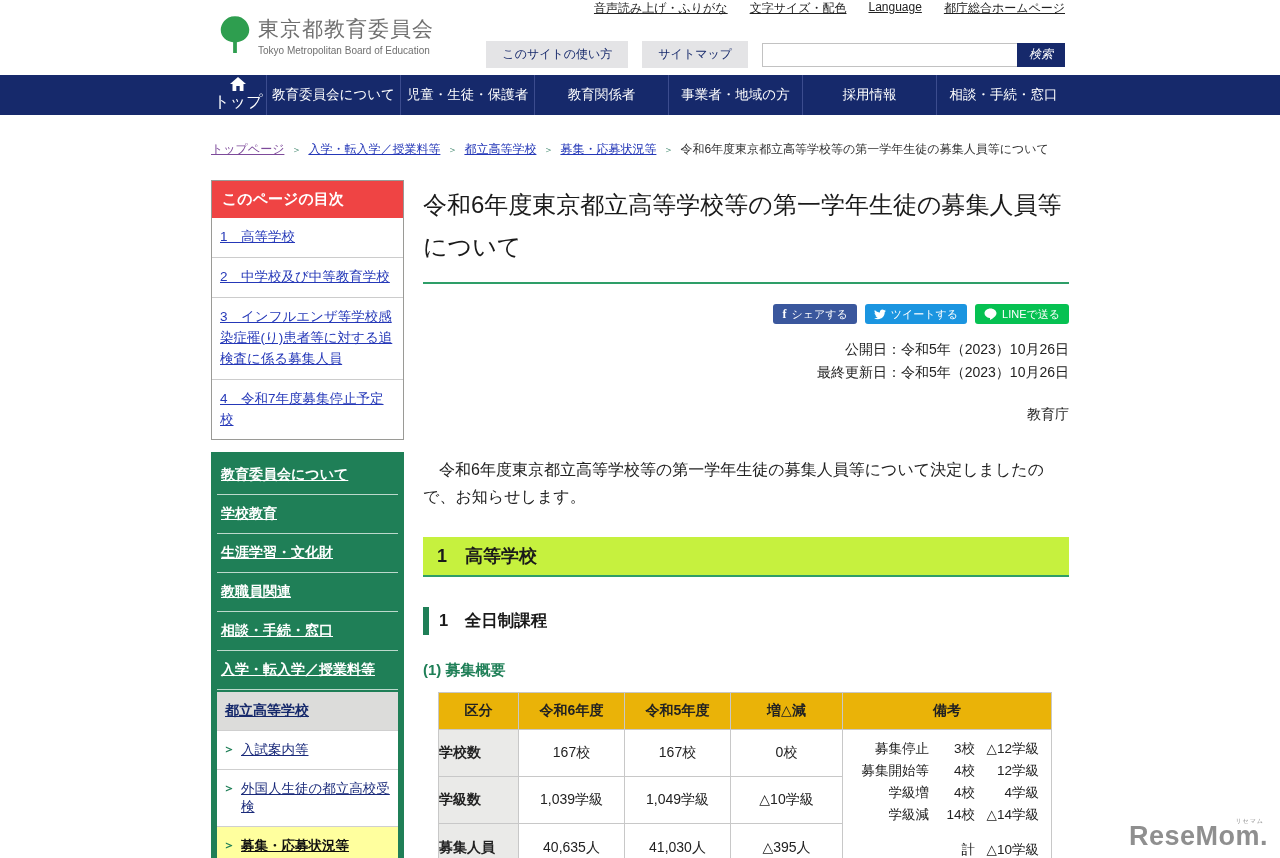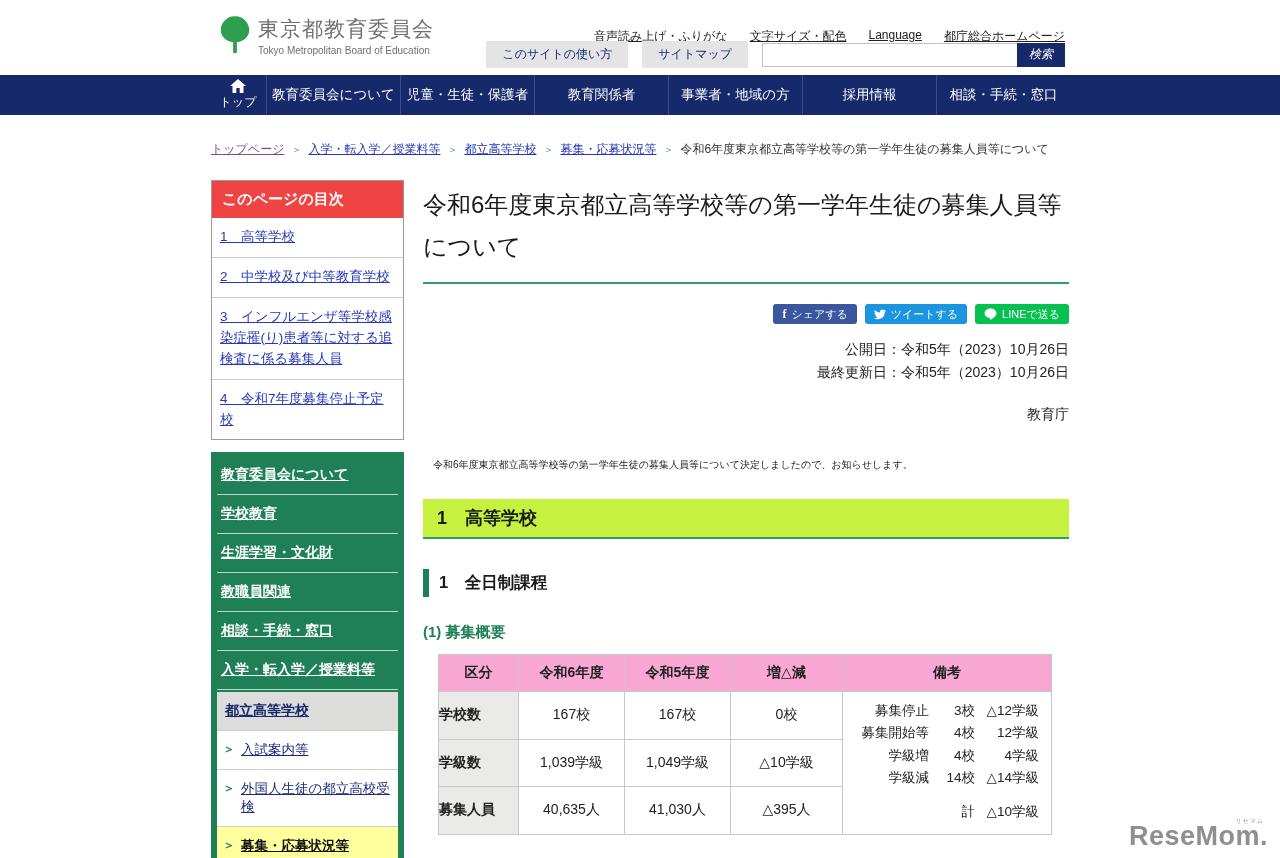--- a/index.html
+++ b/index.html
@@ -6,33 +6,33 @@
   body { font-family:"Liberation Sans","DejaVu Sans",sans-serif; background:#fff; }
   #page { position:relative; width:1280px; height:858px; overflow:hidden; background:#fff; }
 
   
   .top-header { position:relative; height:75px; background:#fff; }
   .logo { position:absolute; left:220px; top:14px; display:flex; align-items:center; gap:8px; text-decoration:none; cursor:pointer; }
   .logo-icon { width:30px; height:42px; }
   .logo-texts { color:#6f6f6f; }
   .logo-title { font-size:21px; letter-spacing:1px; }
   .logo-sub { font-size:10px; margin-top:2px; }
-  .util-links { position:absolute; right:215px; top:28px; display:flex; gap:22px; }
+  .util-links { position:absolute; right:215px; top:0; display:flex; gap:22px; }
   .util-links a { font-size:12px; color:#222; text-decoration:underline; cursor:pointer; }
   .util-row2 { position:absolute; right:215px; top:41px; display:flex; gap:14px; align-items:center; }
   .gray-btn { background:#e4e4e6; color:#16296b; font-size:12px; padding:5px 16px; border:none; cursor:pointer; }
   .search-wrap { display:flex; }
   .search-input { width:255px; height:24px; border:1px solid #c2c2c2; border-right:none; font-size:12px; padding:0 6px; }
   .search-btn { background:#16296b; color:#fff; border:none; font-size:12px; width:48px; height:24px; cursor:pointer;font-style:italic; }
 
   
   .gnav { height:40px; background:#16296b; }
   .gnav-inner { margin:0 210px; height:100%; display:flex; align-items:stretch; }
   .gnav-item { flex:1; display:flex; align-items:center; justify-content:center; color:#fff; font-size:13.5px; cursor:pointer; border-left:1px solid #3c4c8e; }
-  .gnav-home { flex:0 0 56px; flex-direction:column; justify-content:center; border-left:none; font-size:12px; gap:1px; }
+  .gnav-home { flex:0 0 56px; flex-direction:column; justify-content:center; border-left:none; font-size:16px; gap:1px; }
   .home-glyph { width:16px; height:14px; }
 
   
   .crumbs { width:858px; margin:0 auto; padding:26px 0 20px 0; font-size:12px; color:#333; display:flex; flex-wrap:wrap; align-items:center; gap:7px; }
   .crumbs a { color:#2538b8; text-decoration:underline; cursor:pointer; }
   .crumbs a.visited { color:#7d4a9a; }
   .crumb-sep { color:#2b7a5c; font-size:10px; }
 
   
   .columns { width:858px; margin:0 auto; display:flex; gap:19px; align-items:flex-start; }
@@ -59,27 +59,27 @@
   
   .page-title { font-size:24px; font-weight:400; color:#1a1a1a; line-height:1.75; padding:6px 0 14px 0; border-bottom:2px solid #2e9e68; }
   .share-row { display:flex; justify-content:flex-end; gap:8px; margin-top:20px; }
   .share-btn { display:flex; align-items:center; gap:5px; height:20px; padding:0 9px; border-radius:3px; color:#fff; font-size:11px; border:none; cursor:pointer; }
   .share-fb { background:#3a579d; }
   .share-tw { background:#1b95e0; }
   .share-line { background:#06c152; }
   .fb-f { font-weight:bold; font-size:12px; font-family:"Liberation Serif",serif; }
   .dates { text-align:right; font-size:14px; color:#222; line-height:1.65; margin-top:14px; }
   .agency { text-align:right; font-size:14px; color:#222; margin-top:22px; }
-  .intro { font-size:10px; color:#222; margin-top:32px; line-height:1.7; }
+  .intro { font-size:16px; color:#222; margin-top:32px; line-height:1.7; }
   .sec-h2 { margin-top:26px; background:#c6f13e; border-bottom:2px solid #2e9e68; font-size:18px; font-weight:bold; color:#1a1a1a; padding:7px 14px; }
   .sec-h3 { margin-top:30px; font-size:16.5px; font-weight:bold; color:#1a1a1a; border-left:6px solid #1f7f57; padding:3px 0 3px 10px; }
   .sec-h4 { margin-top:26px; font-size:15px; font-weight:bold; color:#1f7f57; }
   table.data { border-collapse:collapse; margin:12px 0 0 15px; }
   table.data th, table.data td { border:1px solid #c8c8c8; font-size:14px; color:#222; }
-  table.data th { background:#f9a8d4; font-weight:bold; text-align:center; padding:9px 6px; }
+  table.data th { background:#eab308; font-weight:bold; text-align:center; padding:9px 6px; }
   table.data td.lab { background:#eaeae8; font-weight:bold; text-align:left; width:80px; }
   table.data td.val { background:#fff; text-align:center; }
   .c-r6 { width:106px; } .c-r5 { width:106px; } .c-diff { width:112px; } .c-rem { width:205px; }
   table.data tr.drow td { height:42px; }
   td.remarks { vertical-align:top; padding:8px 12px 10px 8px; }
   .rem-line { display:flex; justify-content:flex-end; line-height:1.65; font-size:13.5px; }
   .rem-name { width:78px; text-align:right; }
   .rem-sch { width:46px; text-align:right; }
   .rem-cls { width:64px; text-align:right; }
   .rem-total { margin-top:12px; }

